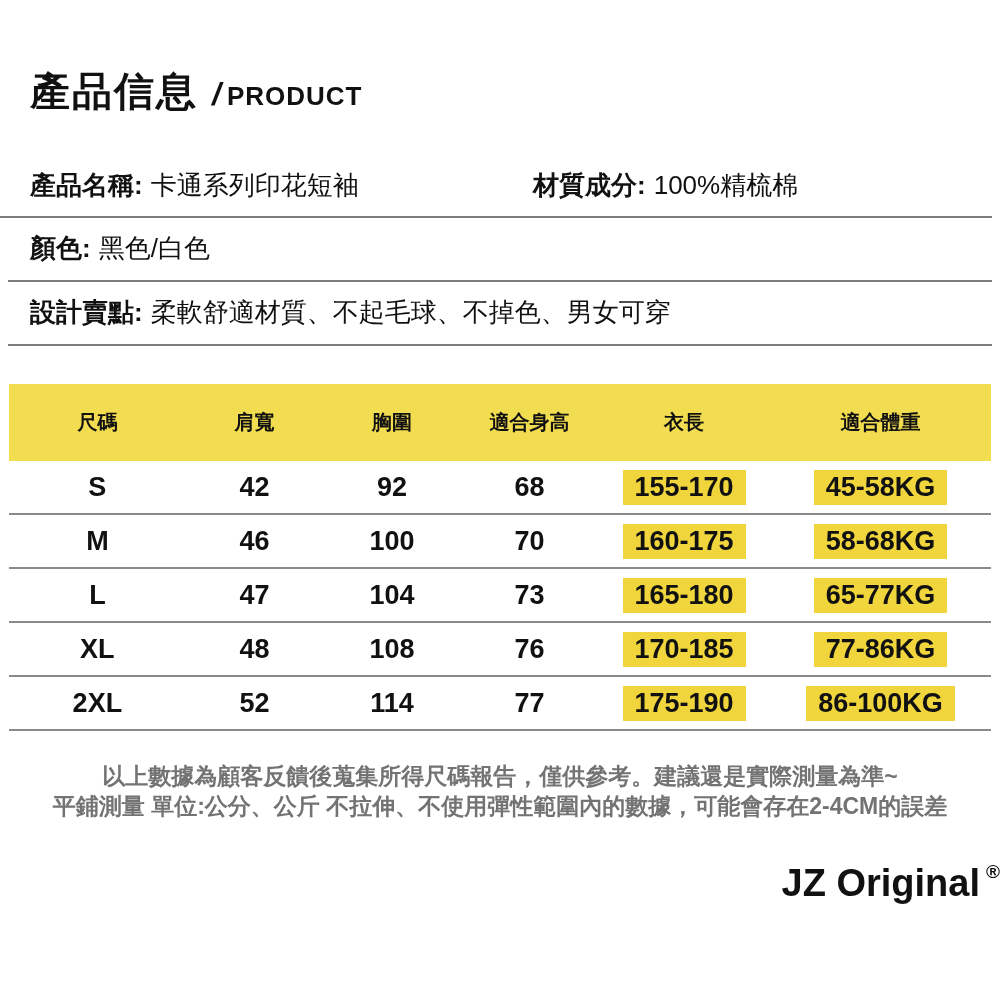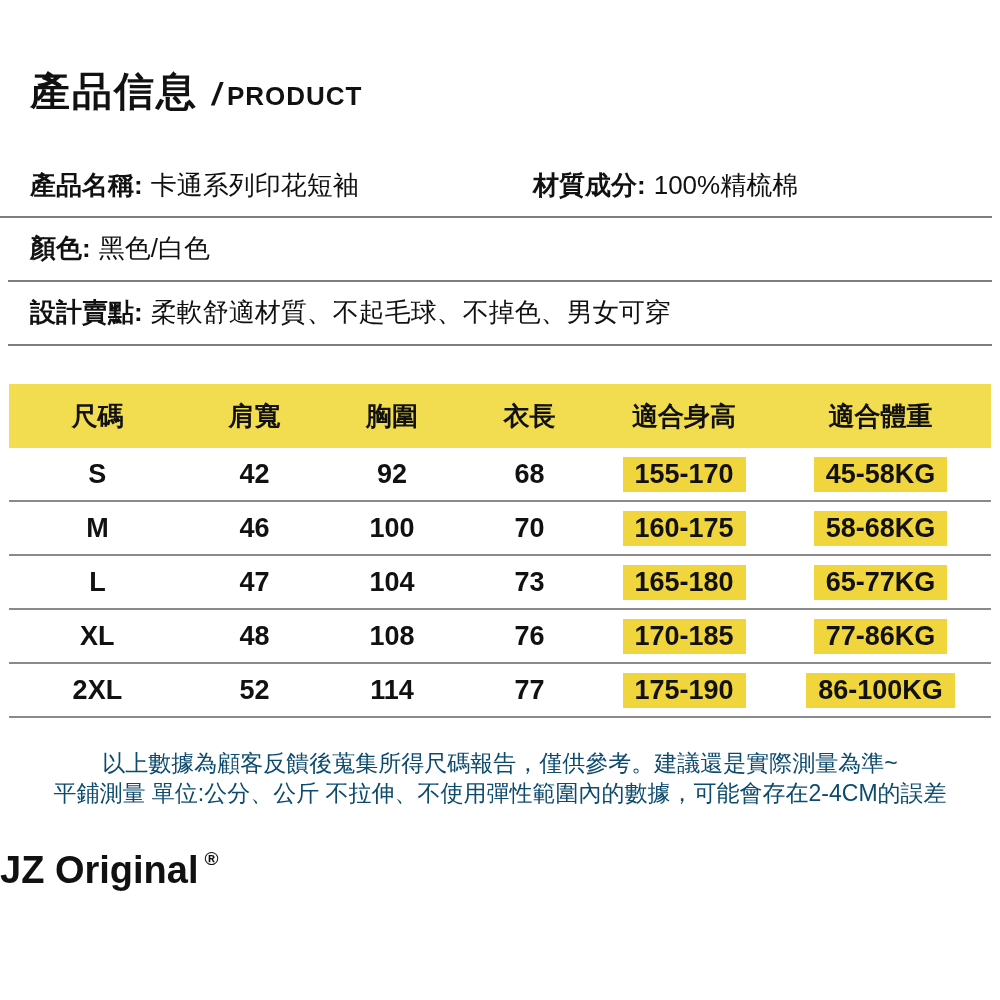--- a/index.html
+++ b/index.html
@@ -31,43 +31,43 @@
 
   
   .size-table{margin:38px 9px 0 9px;width:982px;}
   .trow{
     display:grid;
     grid-template-columns:18% 14% 14% 14% 17.5% 22.5%;
     align-items:center;
     text-align:center;
   }
   .thead{
-    height:64px;
+    height:77px;
     background:var(--header-bg,#F2DC4F);
-    font-weight:800;font-size:26px;
+    font-weight:800;font-size:20px;
   }
   .tbody-row{
     height:52px;
     font-weight:700;font-size:27px;
     border-bottom:2px solid #8a8a8a;
   }
   .highlight{
     display:inline-block;
     background:var(--highlight-bg,#F0D53C);
     padding:2px 12px;
     font-weight:800;
   }
 
   
   .notes{margin-top:30px;text-align:center;}
-  .note{font-size:23px;line-height:30px;font-weight:400;color:#0c4a6e;}
+  .note{font-size:23px;line-height:30px;font-weight:700;color:#737373;}
   .note + .note{}
 
   
-  .brand{margin-top:40px;text-align:left;font-size:38px;font-weight:800;}
+  .brand{margin-top:40px;text-align:right;font-size:38px;font-weight:800;}
   .brand sup{font-size:19px;font-weight:700;vertical-align:18px;margin-left:6px;}
 </style>
 </head>
 <body>
 
 <div class="page">
 
   <div class="hdr">
     <span class="title-zh">產品信息</span>
     <span class="title-slash">/</span>
@@ -97,22 +97,22 @@
     <hr class="divider2">
 
   </div>
 
   <div class="size-table">
 
     <div class="trow thead">
       <div>尺碼</div>
       <div>肩寬</div>
       <div>胸圍</div>
+      <div>適合身高</div>
       <div>衣長</div>
-      <div>適合身高</div>
       <div>適合體重</div>
     </div>
 
     <div class="trow tbody-row">
       <div>S</div>
       <div>42</div>
       <div>92</div>
       <div>68</div>
       <div><span class="highlight">155-170</span></div>
       <div><span class="highlight">45-58KG</span></div>

